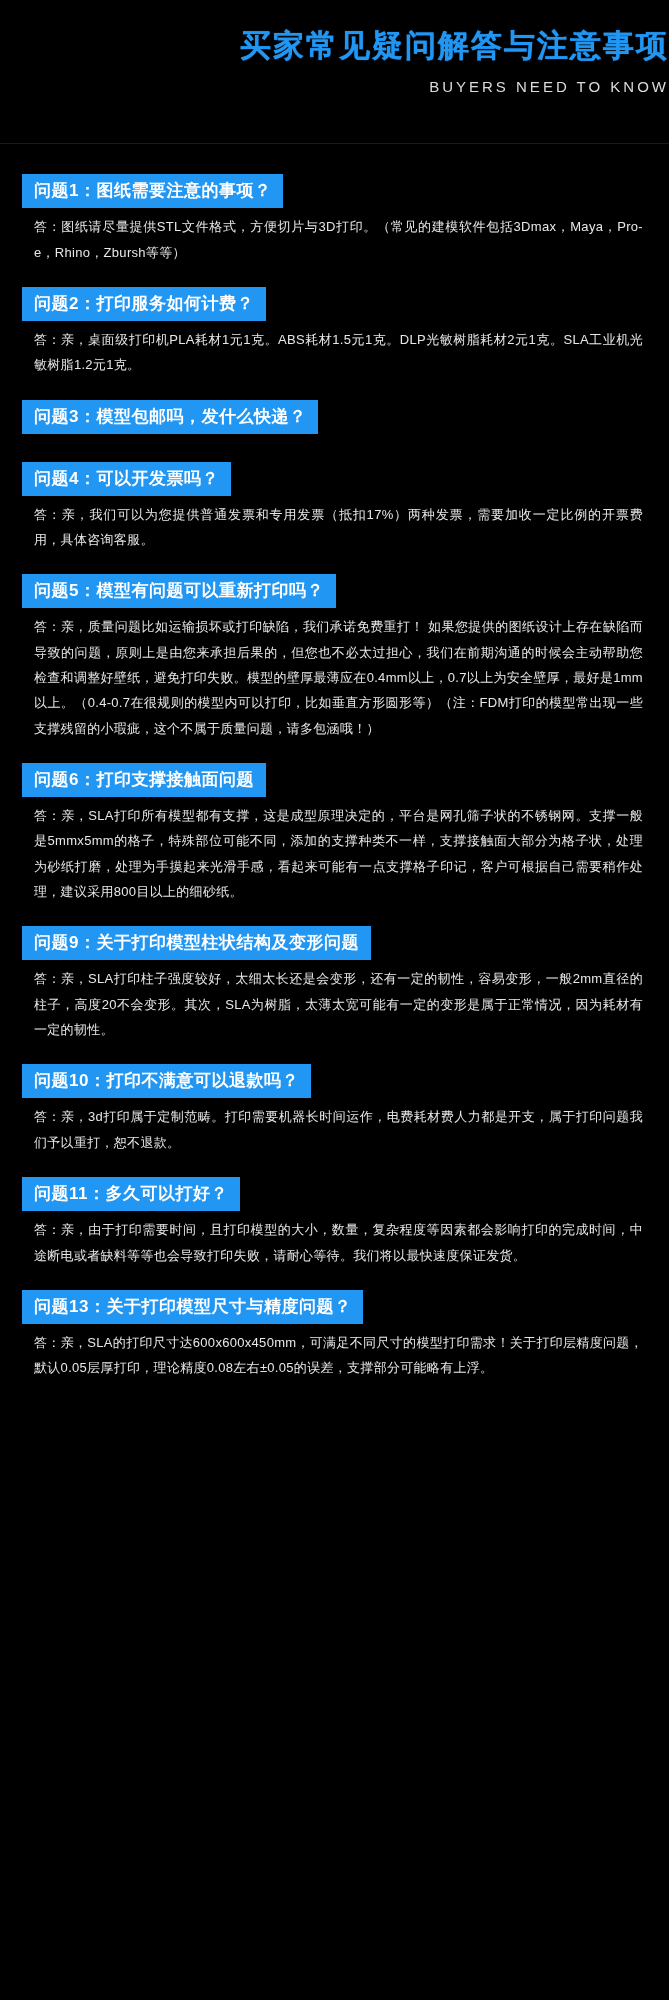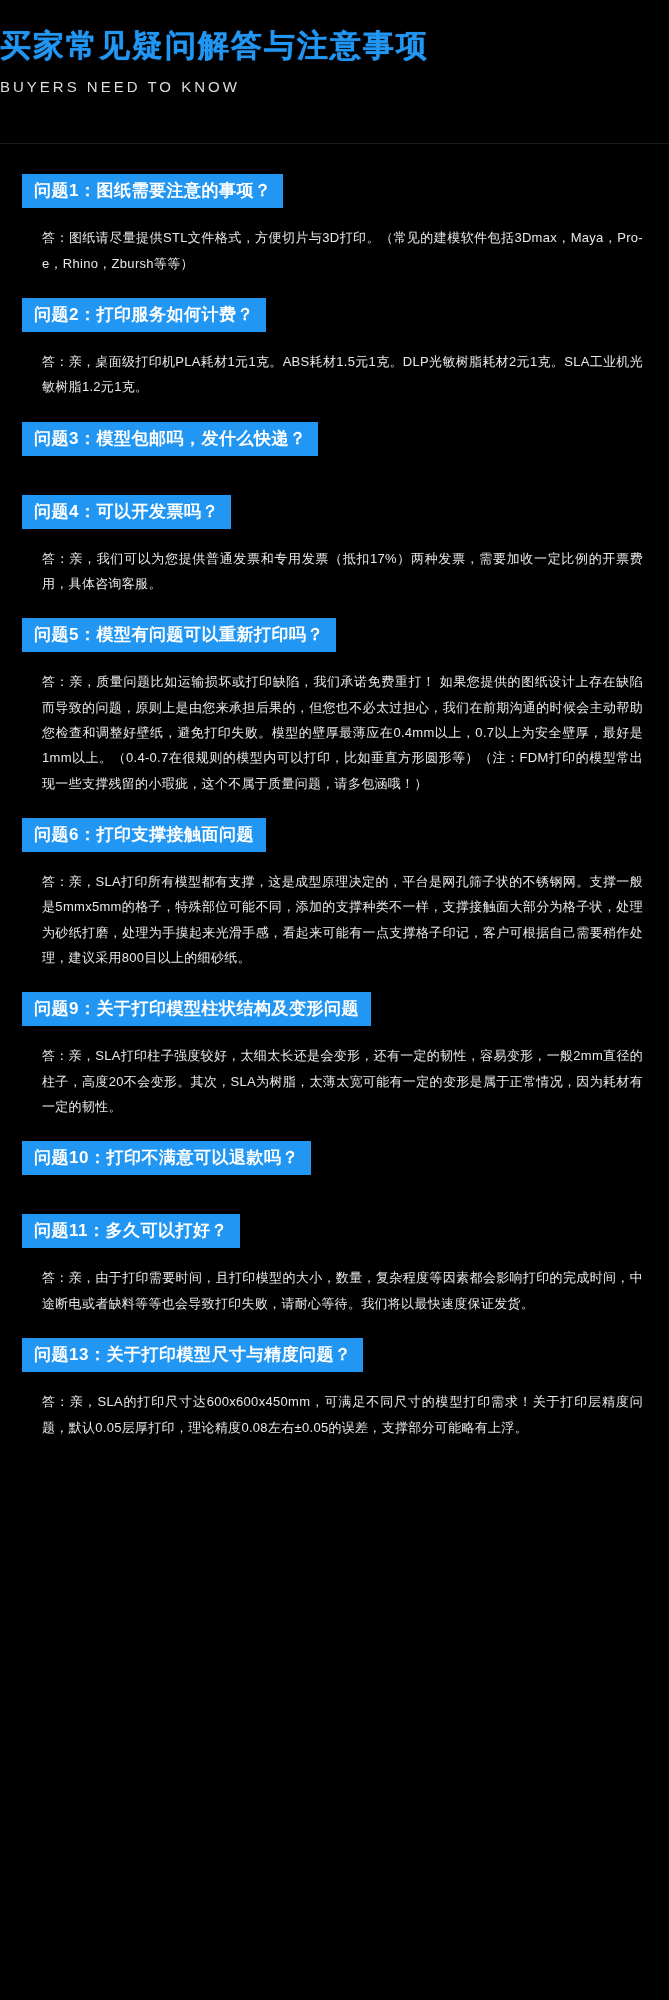--- a/index.html
+++ b/index.html
@@ -17,21 +17,21 @@
     width: 669px;
     min-height: 2000px;
     background: #000000;
     position: relative;
     overflow: hidden;
   }
   
   .header {
     padding-top: 26px;
     padding-bottom: 26px;
-    text-align: left;
+    text-align: right;
   }
   .header-title {
     font-size: 31px;
     font-weight: bold;
     color: #2196f3;
     letter-spacing: 2px;
     line-height: 1.3;
     text-shadow: 0 0 1px #2196f3;
   }
   .header-sub {
@@ -55,32 +55,32 @@
     margin-bottom: 6px;
   }
   .q-bar {
     display: inline-block;
     background: #2196f3;
     color: #ffffff;
     font-size: 17px;
     font-weight: bold;
     line-height: 1;
     padding: 8px 12px 9px 12px;
-    margin: 16px 0 17px 0;
+    margin: 16px 0 6px 0;
     letter-spacing: 0.5px;
     white-space: nowrap;
   }
   .a-text {
     color: #e8e8e8;
     font-size: 13px;
     line-height: 1.95;
     text-align: justify;
     letter-spacing: 0.3px;
     padding: 0 4px 0 8px;
-    margin: 0 0 4px 12px;
+    margin: 0 0 4px 4px;
   }
 </style>
 </head>
 <body>
 
 <div class="page">
 
   <div class="header">
     <div class="header-title">买家常见疑问解答与注意事项</div>
     <div class="header-sub">BUYERS NEED TO KNOW</div>
@@ -121,20 +121,21 @@
 
 
 
     <div class="qa-block">
       <div class="q-bar">问题9：关于打印模型柱状结构及变形问题</div>
       <div class="a-text">答：亲，SLA打印柱子强度较好，太细太长还是会变形，还有一定的韧性，容易变形，一般2mm直径的柱子，高度20不会变形。其次，SLA为树脂，太薄太宽可能有一定的变形是属于正常情况，因为耗材有一定的韧性。</div>
     </div>
 
     <div class="qa-block">
       <div class="q-bar">问题10：打印不满意可以退款吗？</div>
+      <div class="a-text">答：亲，3d打印属于定制范畴。打印需要机器长时间运作，电费耗材费人力都是开支，属于打印问题我们予以重打，恕不退款。</div>
     </div>
 
     <div class="qa-block">
       <div class="q-bar">问题11：多久可以打好？</div>
       <div class="a-text">答：亲，由于打印需要时间，且打印模型的大小，数量，复杂程度等因素都会影响打印的完成时间，中途断电或者缺料等等也会导致打印失败，请耐心等待。我们将以最快速度保证发货。</div>
     </div>
 
     <div class="qa-block">
       <div class="q-bar">问题13：关于打印模型尺寸与精度问题？</div>
       <div class="a-text">答：亲，SLA的打印尺寸达600x600x450mm，可满足不同尺寸的模型打印需求！关于打印层精度问题，默认0.05层厚打印，理论精度0.08左右±0.05的误差，支撑部分可能略有上浮。</div>

